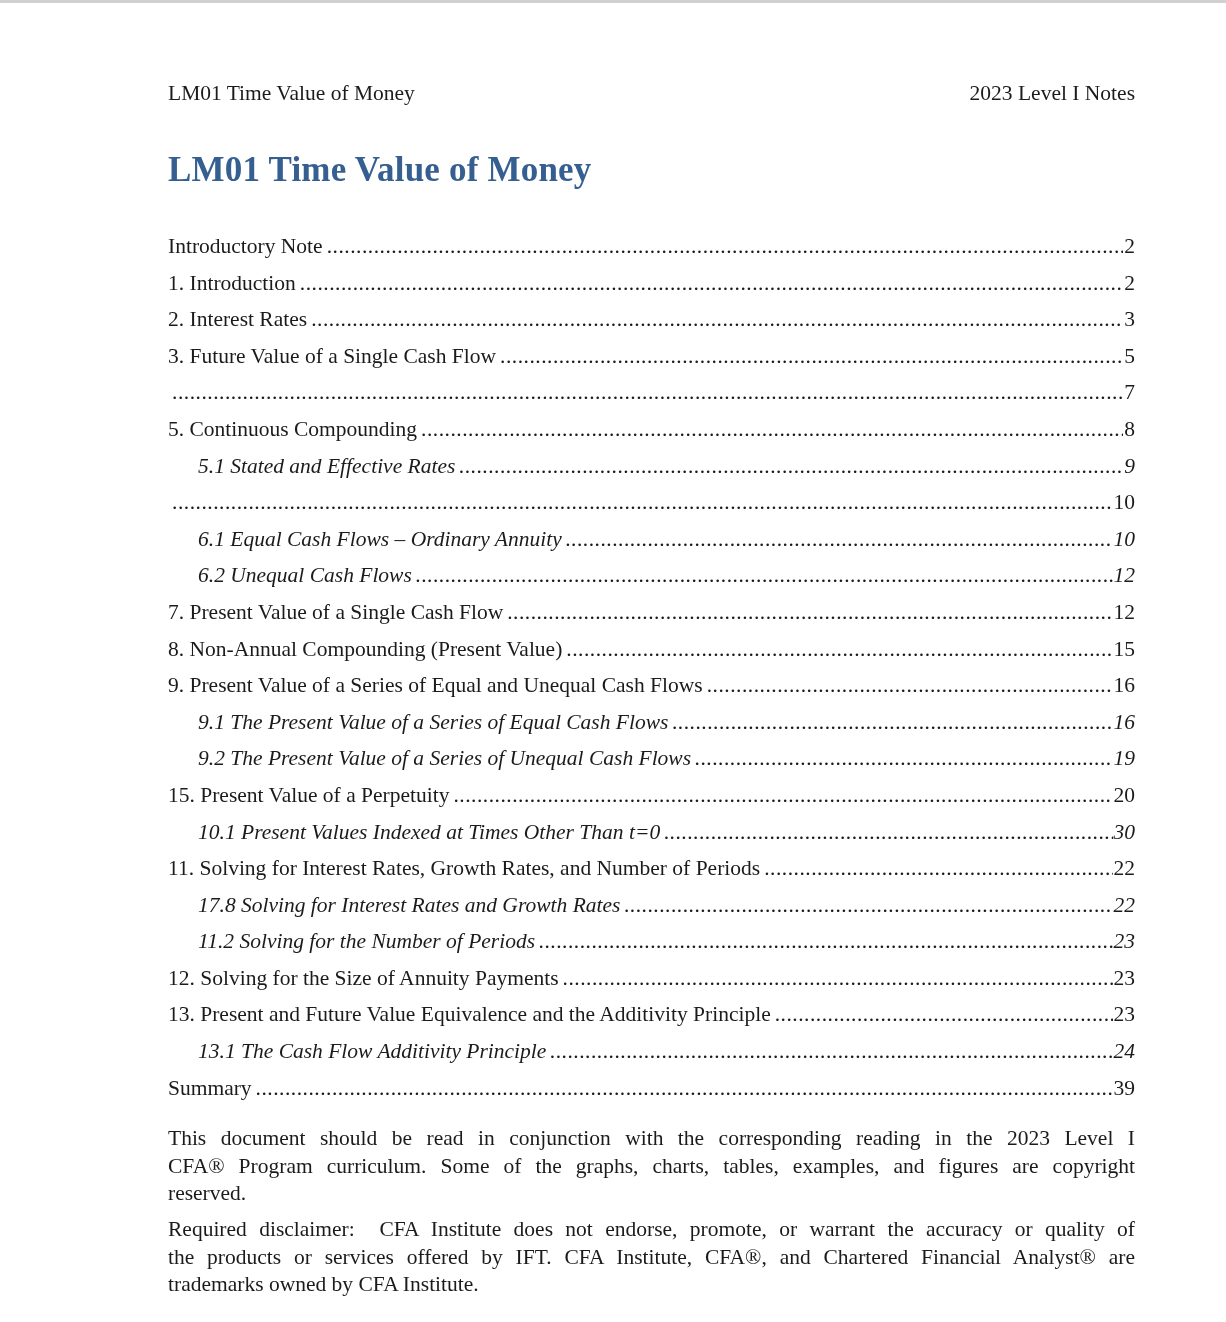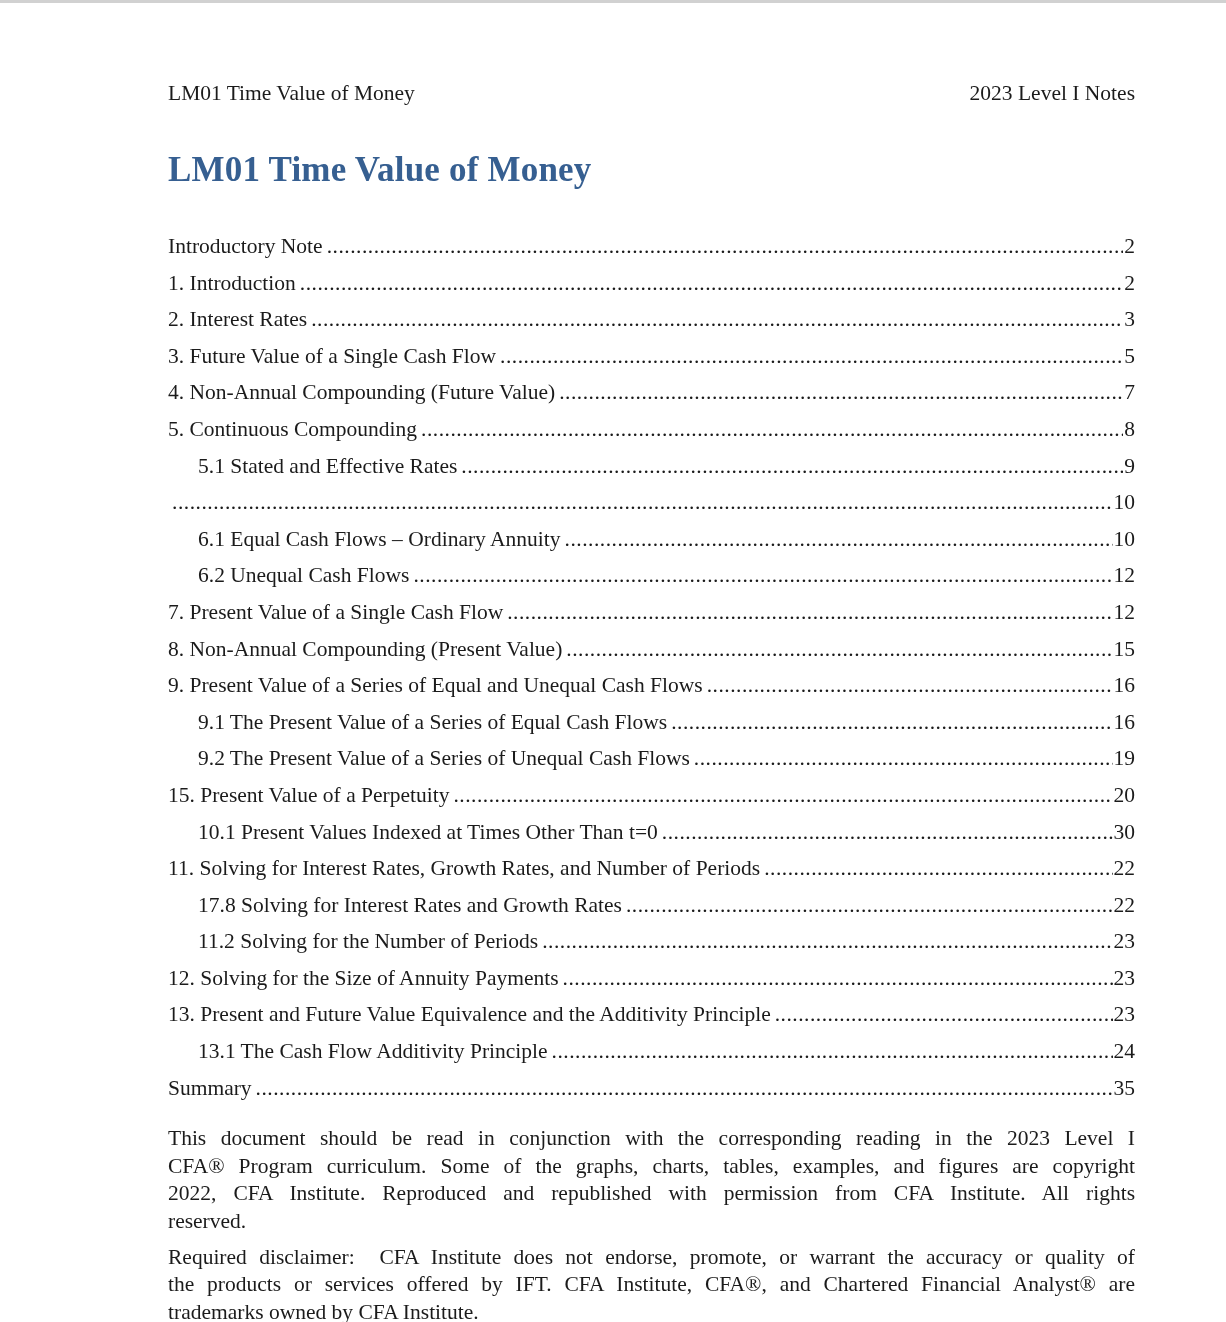--- a/index.html
+++ b/index.html
@@ -45,20 +45,21 @@
     font-size: 21.5px;
   }
   .toc-row {
     display: flex;
     align-items: flex-start;
     line-height: 36.6px;
     white-space: nowrap;
   }
   .toc-row.indent {
     padding-left: 30px;
+    font-style: italic;
   }
   .toc-label {
     white-space: nowrap;
   }
   .toc-dots {
     flex: 1;
     overflow: hidden;
     white-space: nowrap;
     letter-spacing: 0.5px;
     margin: 0 1px 0 4px;
@@ -109,21 +110,20 @@
           <span class="toc-label">2. Interest Rates</span>
           <span class="toc-dots">....................................................................................................................................................................................................................................................................</span>
           <span class="toc-page">3</span>
         </div>
         <div class="toc-row">
           <span class="toc-label">3. Future Value of a Single Cash Flow</span>
           <span class="toc-dots">....................................................................................................................................................................................................................................................................</span>
           <span class="toc-page">5</span>
         </div>
         <div class="toc-row">
-          <span class="toc-label">4. Non-Annual Compounding (Future Value)</span>
           <span class="toc-dots">....................................................................................................................................................................................................................................................................</span>
           <span class="toc-page">7</span>
         </div>
         <div class="toc-row">
           <span class="toc-label">5. Continuous Compounding</span>
           <span class="toc-dots">....................................................................................................................................................................................................................................................................</span>
           <span class="toc-page">8</span>
         </div>
         <div class="toc-row indent">
           <span class="toc-label">5.1 Stated and Effective Rates</span>
@@ -205,29 +205,28 @@
           <span class="toc-page">23</span>
         </div>
         <div class="toc-row indent">
           <span class="toc-label">13.1 The Cash Flow Additivity Principle</span>
           <span class="toc-dots">....................................................................................................................................................................................................................................................................</span>
           <span class="toc-page">24</span>
         </div>
         <div class="toc-row">
           <span class="toc-label">Summary</span>
           <span class="toc-dots">....................................................................................................................................................................................................................................................................</span>
-          <span class="toc-page">35</span>
+          <span class="toc-page">39</span>
         </div>
       </div>
 
     <div class="paras">
         <div class="para">
           <div class="pline just">This document should be read in conjunction with the corresponding reading in the 2023 Level I</div>
           <div class="pline just">CFA® Program curriculum. Some of the graphs, charts, tables, examples, and figures are copyright</div>
-          <div class="pline just">2022, CFA Institute. Reproduced and republished with permission from CFA Institute. All rights</div>
           <div class="pline">reserved.</div>
         </div>
         <div class="para">
           <div class="pline just">Required disclaimer: &nbsp;CFA Institute does not endorse, promote, or warrant the accuracy or quality of</div>
           <div class="pline just">the products or services offered by IFT. CFA Institute, CFA®, and Chartered Financial Analyst® are</div>
           <div class="pline">trademarks owned by CFA Institute.</div>
         </div>
       </div>
 
   </div>

